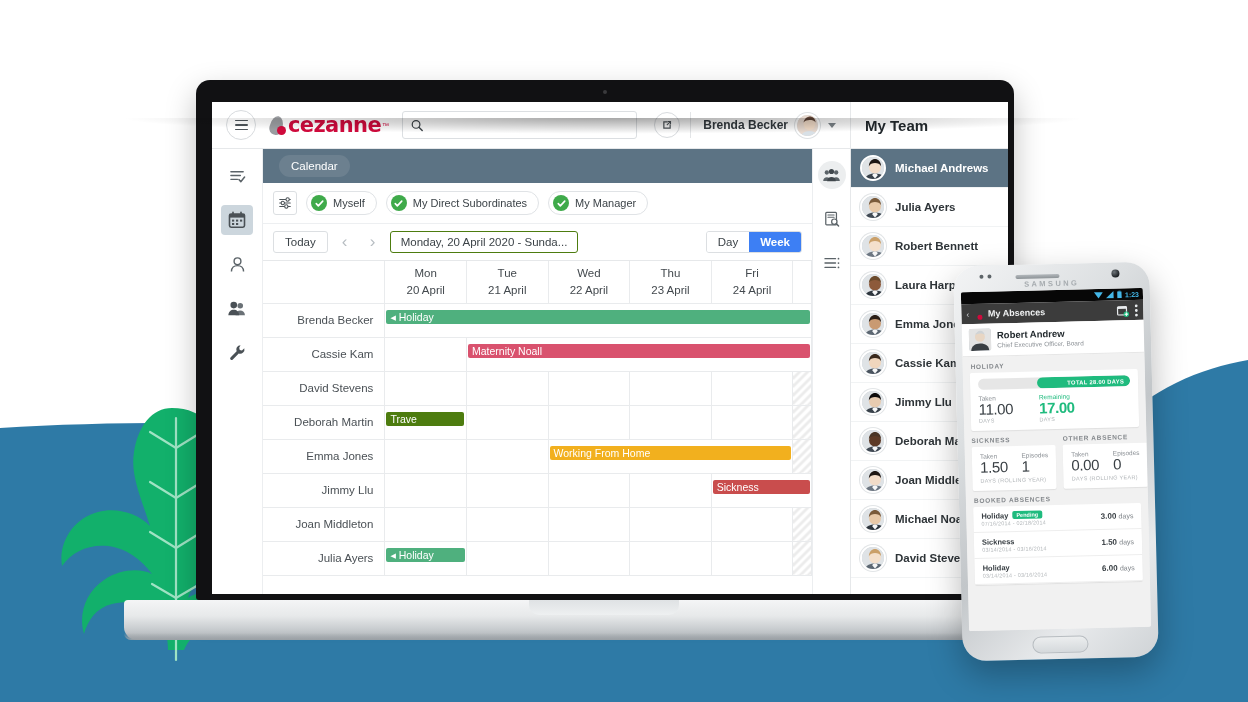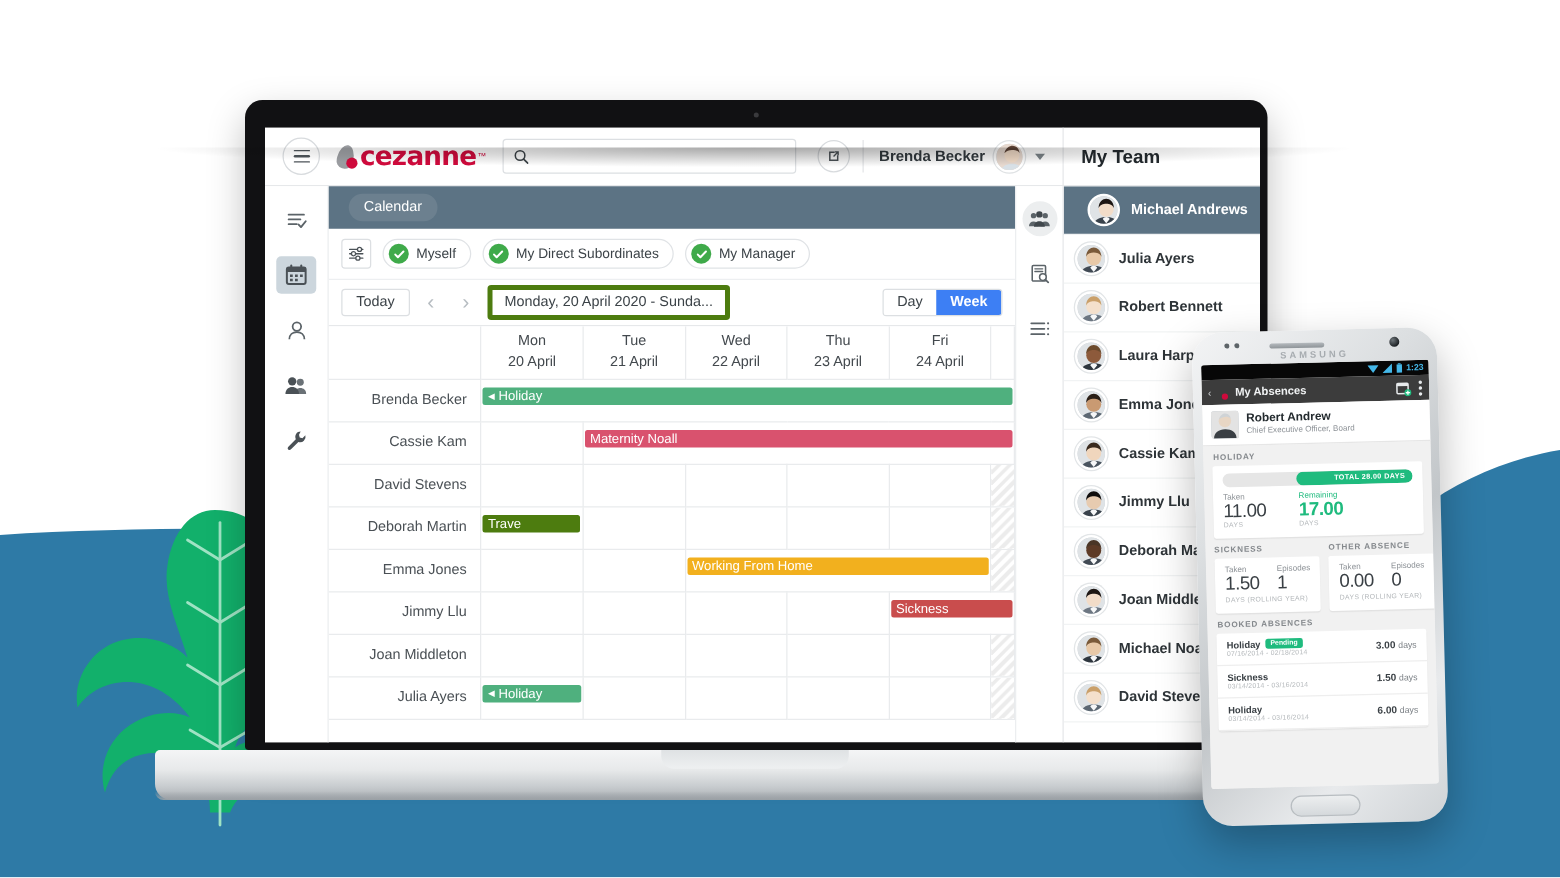--- a/index.html
+++ b/index.html
@@ -93,21 +93,21 @@
   .chip{ display:flex;align-items:center;gap:6px; border:1px solid #e0e3e6;border-radius:14px;
          padding:3px 11px 3px 4px; font-size:11px;color:#3c4348; background:#fff;}
   .tick{ width:16px;height:16px;border-radius:50%;background:#3faa4a;display:flex;
          align-items:center;justify-content:center;}
   .tick svg{display:block;}
 
   .navrow{ height:37px; display:flex;align-items:center;gap:6px;padding:0 10px;
            border-bottom:1px solid #e6e8ea;}
   .todaybtn{ border:1px solid #dcdfe2;border-radius:3px;padding:4px 11px;font-size:11.5px;color:#3c4348;background:#fff;}
   .arrowbtn{ width:22px;height:22px;display:flex;align-items:center;justify-content:center;color:#b7bdc2;font-size:17px;}
-  .daterange{ border:4px solid #4d7c0f;border-radius:3px;padding:4px 10px;font-size:11.5px;color:#3c4348;
+  .daterange{ border:1px solid #4d7c0f;border-radius:3px;padding:4px 10px;font-size:11.5px;color:#3c4348;
               background:#fff; min-width:156px;}
   .navrow .spacer{flex:1 1 auto;}
   .seg{ display:flex;border:1px solid #dcdfe2;border-radius:3px;overflow:hidden;}
   .seg div{ padding:4px 11px;font-size:11.5px;color:#3c4348;background:#fff;}
   .seg div.on{ background:#3d7ff4;color:#fff;font-weight:bold;}
 
   
   .calwrap{ flex:1 1 auto; min-height:0; overflow:hidden; position:relative; }
   table.cal{ border-collapse:collapse; width:100%; table-layout:fixed; }
   table.cal th, table.cal td{ border-right:1px solid #e9ebed; border-bottom:1px solid #e9ebed;
@@ -127,21 +127,21 @@
 
   
   .rightrail{ width:38px; border-left:1px solid #eceef0; display:flex;flex-direction:column;
               align-items:center; padding-top:12px; gap:16px; flex:0 0 38px; background:#fff;}
   .railicon{ width:28px;height:28px;border-radius:50%;display:flex;align-items:center;justify-content:center;}
   .railicon.sel{ background:#eceeef; }
 
   .teampanel{ width:158px; border-left:1px solid #e6e8ea; background:#fff; flex:0 0 158px; overflow:hidden;}
   .trow{ height:39px; display:flex;align-items:center;gap:9px;padding-left:9px;
          border-bottom:1px solid #f1f3f4; font-size:11.5px; color:#2e3438; font-weight:bold;}
-  .trow.sel{ background:#5c7384; color:#fff;justify-content:center; }
+  .trow.sel{ background:#5c7384; color:#fff; }
   .tav{ width:26px;height:26px;border-radius:50%;overflow:hidden;flex:0 0 26px;border:2px solid #fff;
         box-shadow:0 0 0 1px #e2e5e7; background:#c8ced3;}
   .trow.sel .tav{ box-shadow:0 0 0 1px #5c7384; }
 
   
   #phone{ position:absolute; left:958px; top:264px; width:196px; height:395px; z-index:3;
           transform:rotate(-1.4deg); }
   .phoneframe{
     width:196px;height:395px;border-radius:24px;
     background:linear-gradient(135deg,#f3f4f5 0%,#dcdfe1 30%,#c2c6c9 55%,#e8eaec 80%,#cfd3d6 100%);

